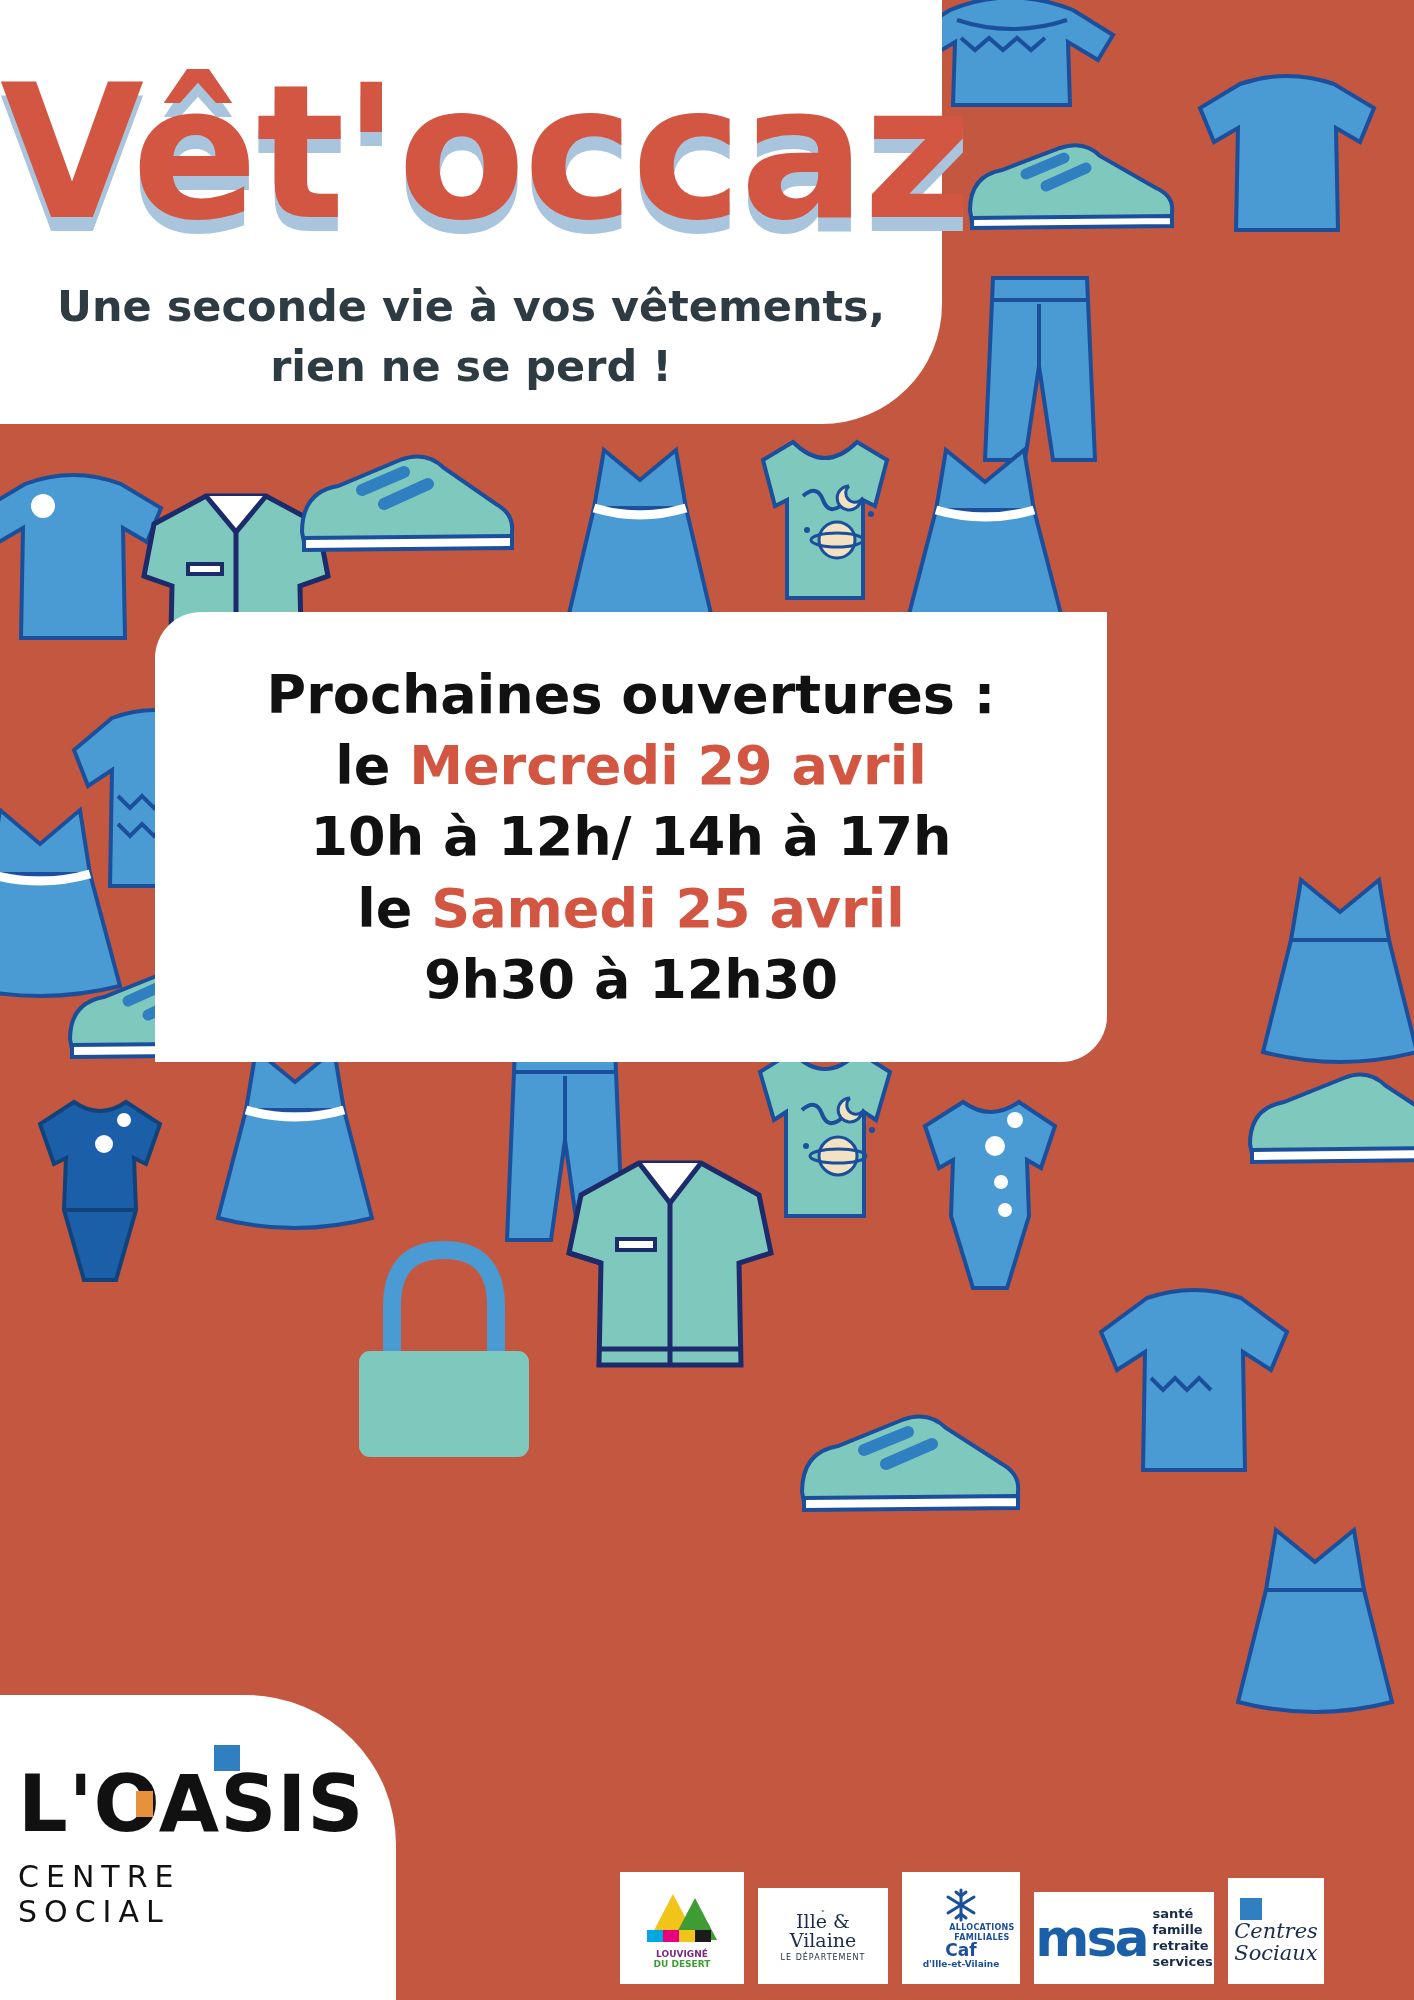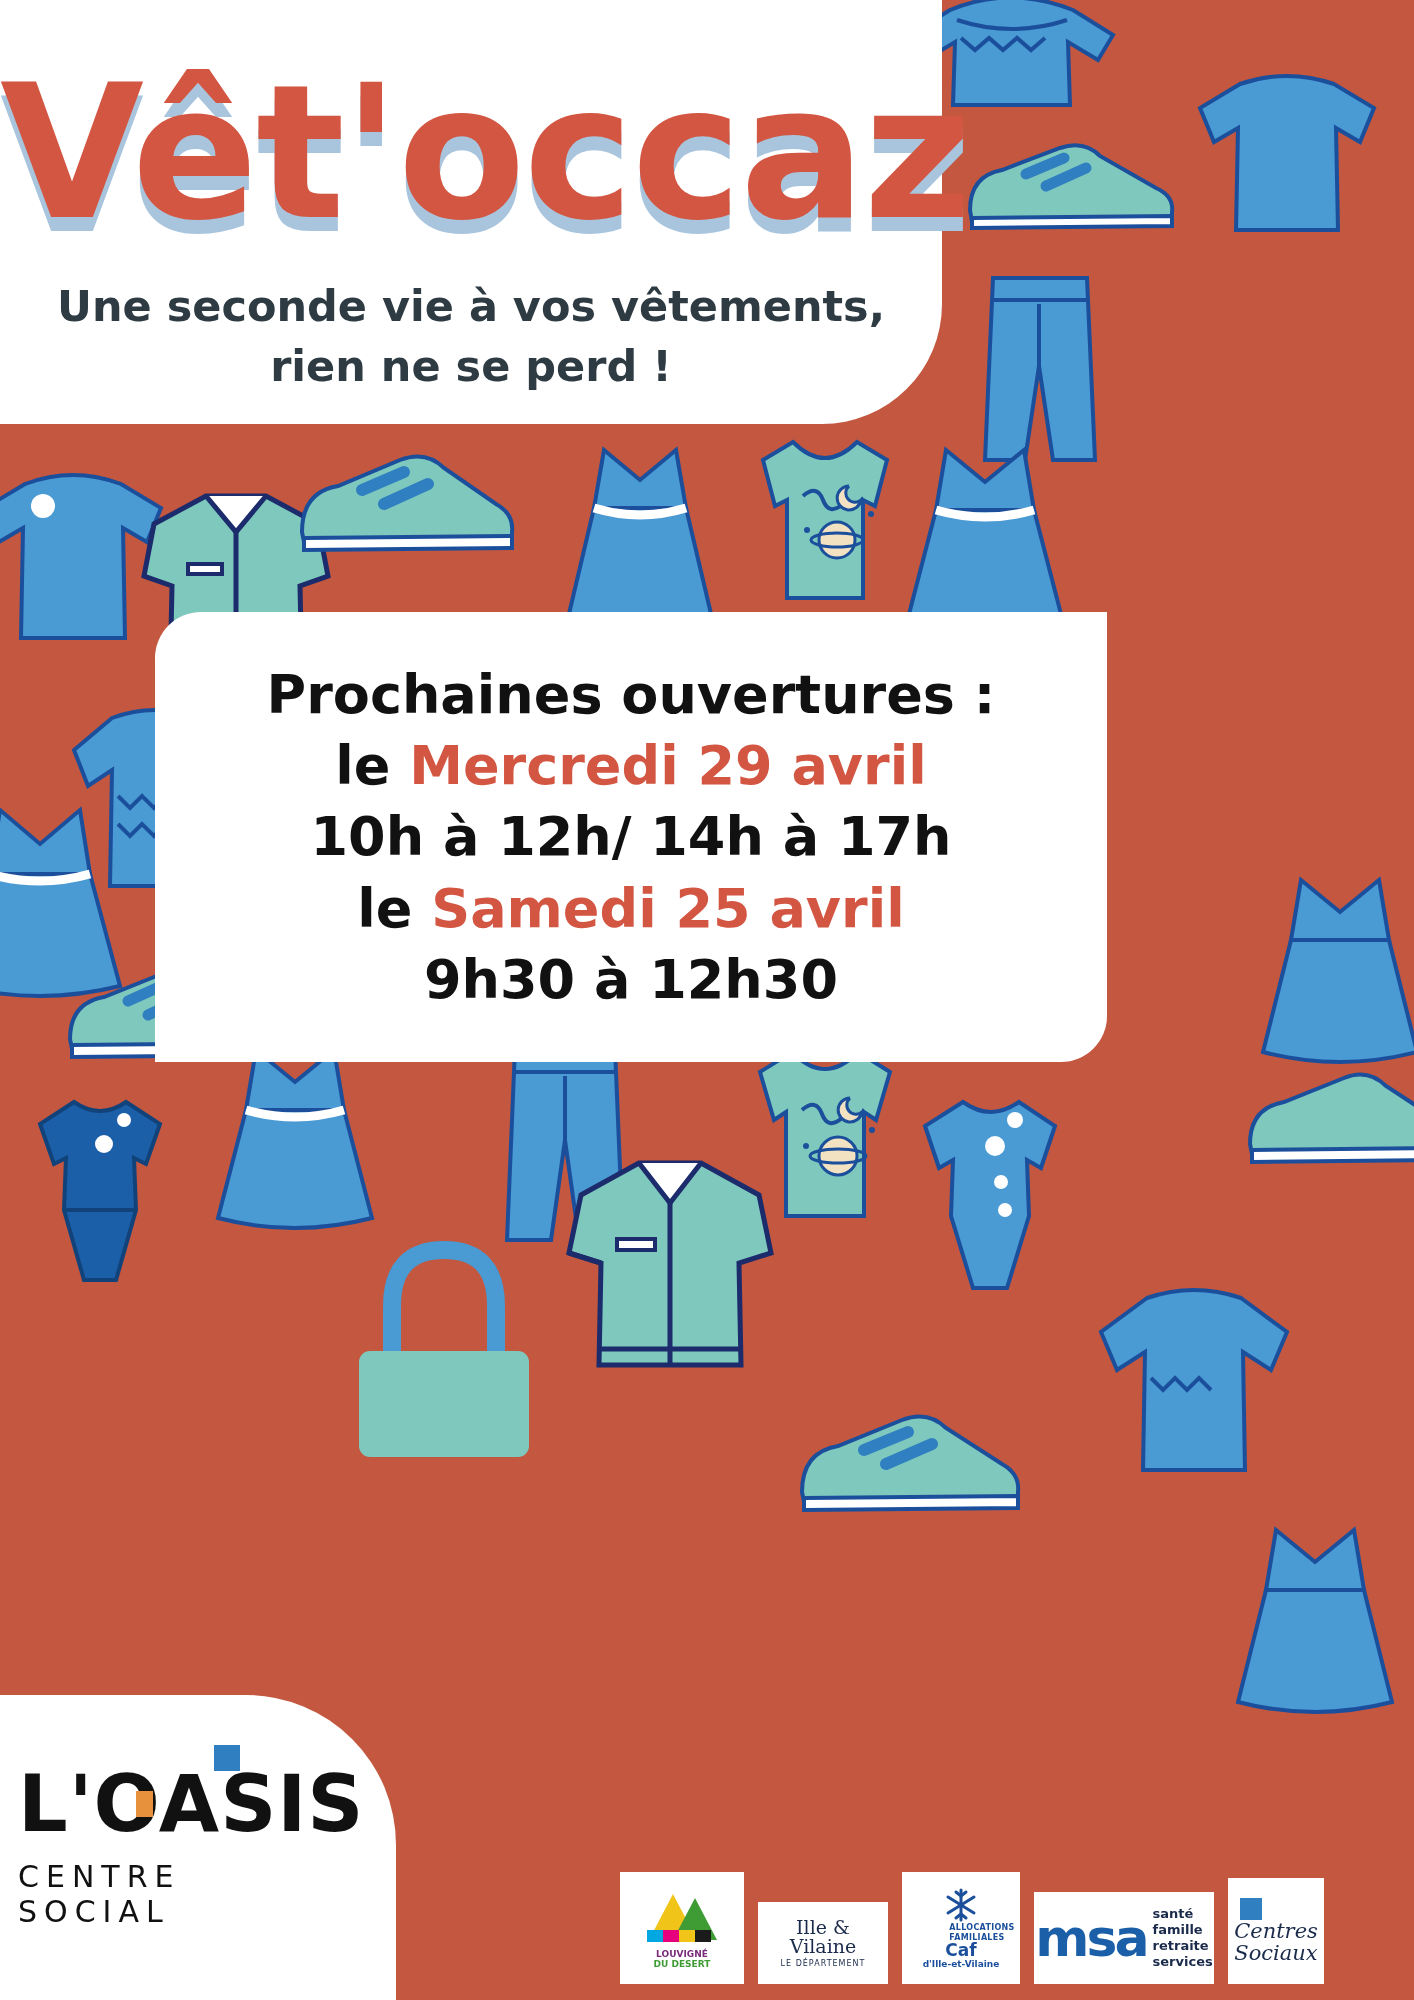--- a/index.html
+++ b/index.html
@@ -162,21 +162,21 @@
   }
   .plogo {
     background: #ffffff;
     display: flex;
     flex-direction: column;
     align-items: center;
     justify-content: center;
     box-sizing: border-box;
   }
   .plogo-1 { width: 124px; height: 112px; padding: 6px; }
-  .plogo-2 { width: 130px; height: 82px; padding: 22px; }
+  .plogo-2 { width: 130px; height: 96px; padding: 22px; }
   .plogo-3 { width: 118px; height: 112px; padding: 4px; }
   .plogo-4 { width: 180px; height: 92px; padding: 4px; }
   .plogo-5 { width: 96px; height: 106px; padding: 4px; }
 
   .p1-text {
     font-family: "DejaVu Sans", sans-serif;
     font-size: 9px;
     font-weight: bold;
     color: #7a2a7a;
     text-align: center;
@@ -197,20 +197,21 @@
     letter-spacing: 1px;
     color: #1b2b4b;
     text-align: center;
     margin-top: 3px;
   }
   .p3-top {
     font-family: "DejaVu Sans", sans-serif;
     font-size: 8px;
     font-weight: bold;
     color: #1b4f9c;
+    text-align: center;
     line-height: 1.15;
     letter-spacing: .3px;
     margin-left: 42px;
   }
   .p3-caf {
     font-family: "DejaVu Sans", sans-serif;
     font-size: 17px;
     font-weight: bold;
     color: #1b4f9c;
     text-align: center;

